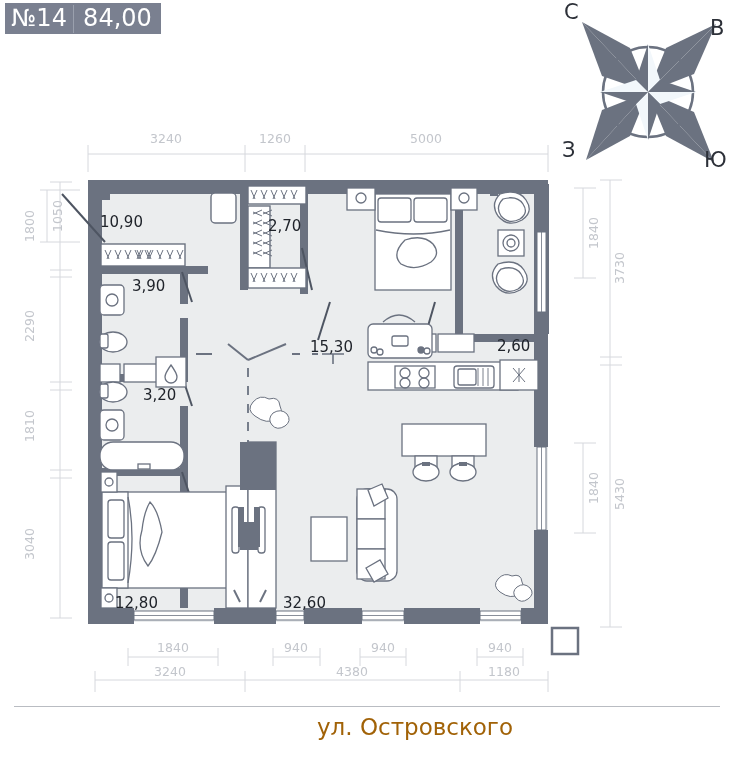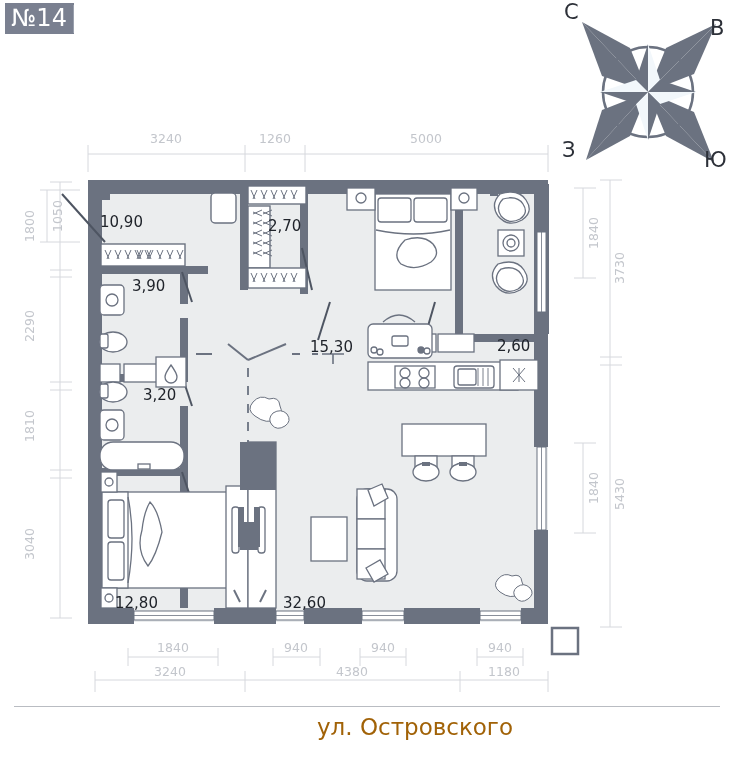--- a/index.html
+++ b/index.html
@@ -43,20 +43,21 @@
   .area-txt{font-size:15px;fill:#20242b;font-family:"DejaVu Sans","Liberation Sans",sans-serif;}
 </style>
 </head>
 <body>
 
 <div id="stage">
 
   <div class="badge">
     <span class="num">№14</span>
     <span class="sep"></span>
+    <span class="area">84,00</span>
   </div>
 
   <div class="compass">
     <svg width="176" height="180" viewBox="0 0 176 180">
       <circle cx="92" cy="90" r="45" fill="none" stroke="#6b7280" stroke-width="2.5"></circle>
 
       <g fill="#6b7280">
         <polygon points="92,90 26,20 46,74"></polygon>
         <polygon points="92,90 26,20 74,46"></polygon>
         <polygon points="92,90 160,22 110,46"></polygon>

